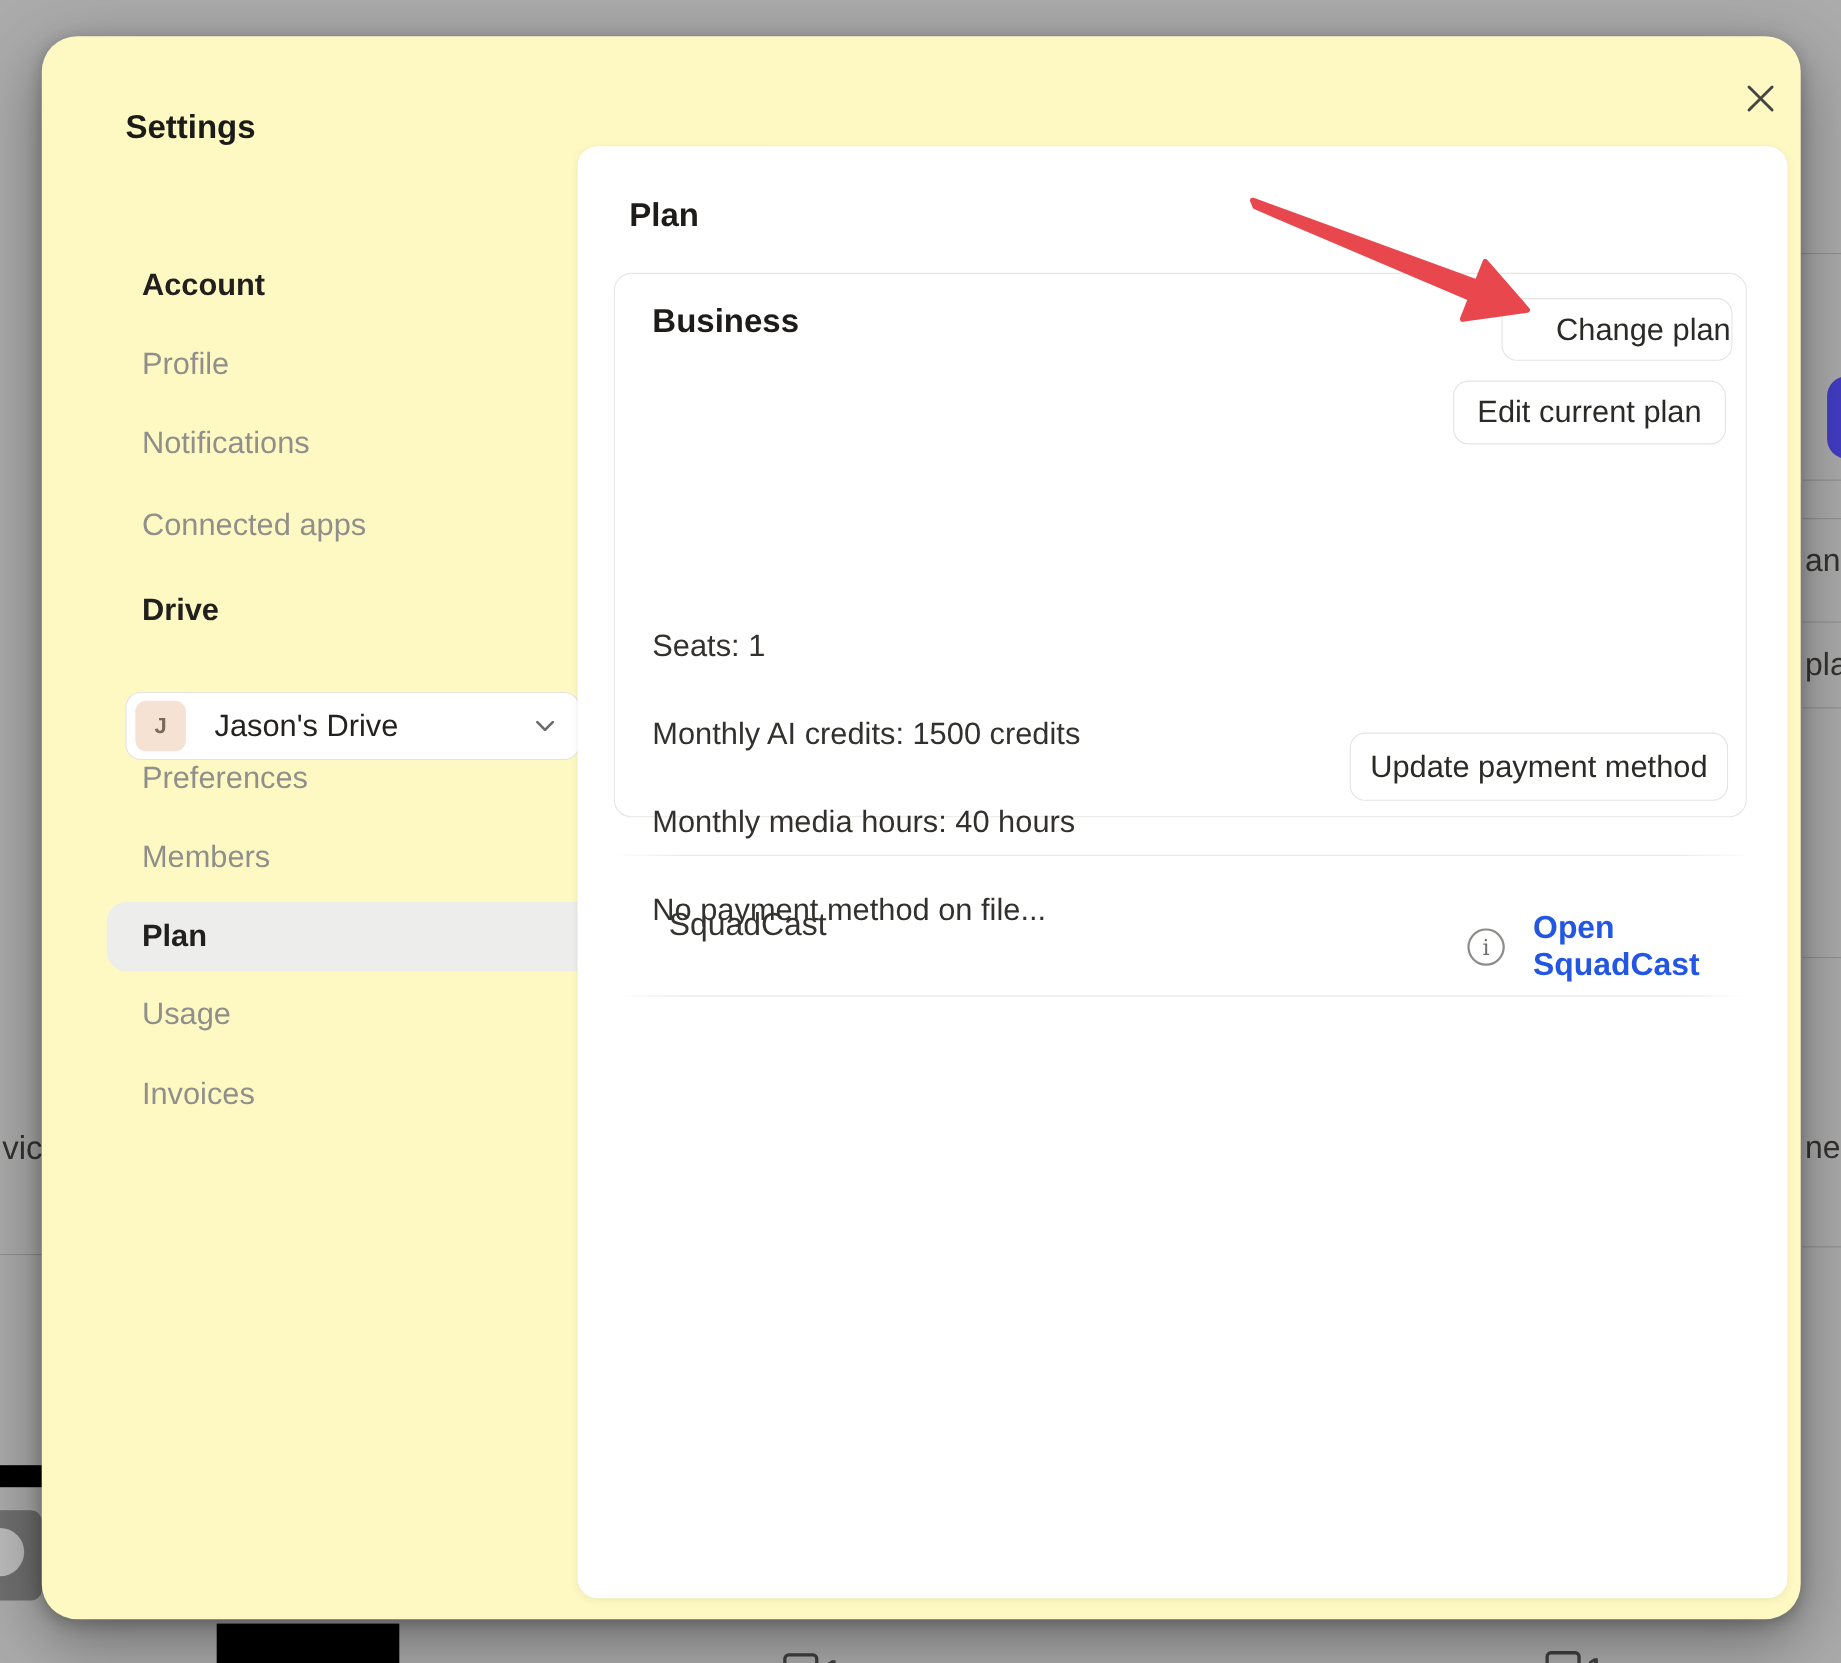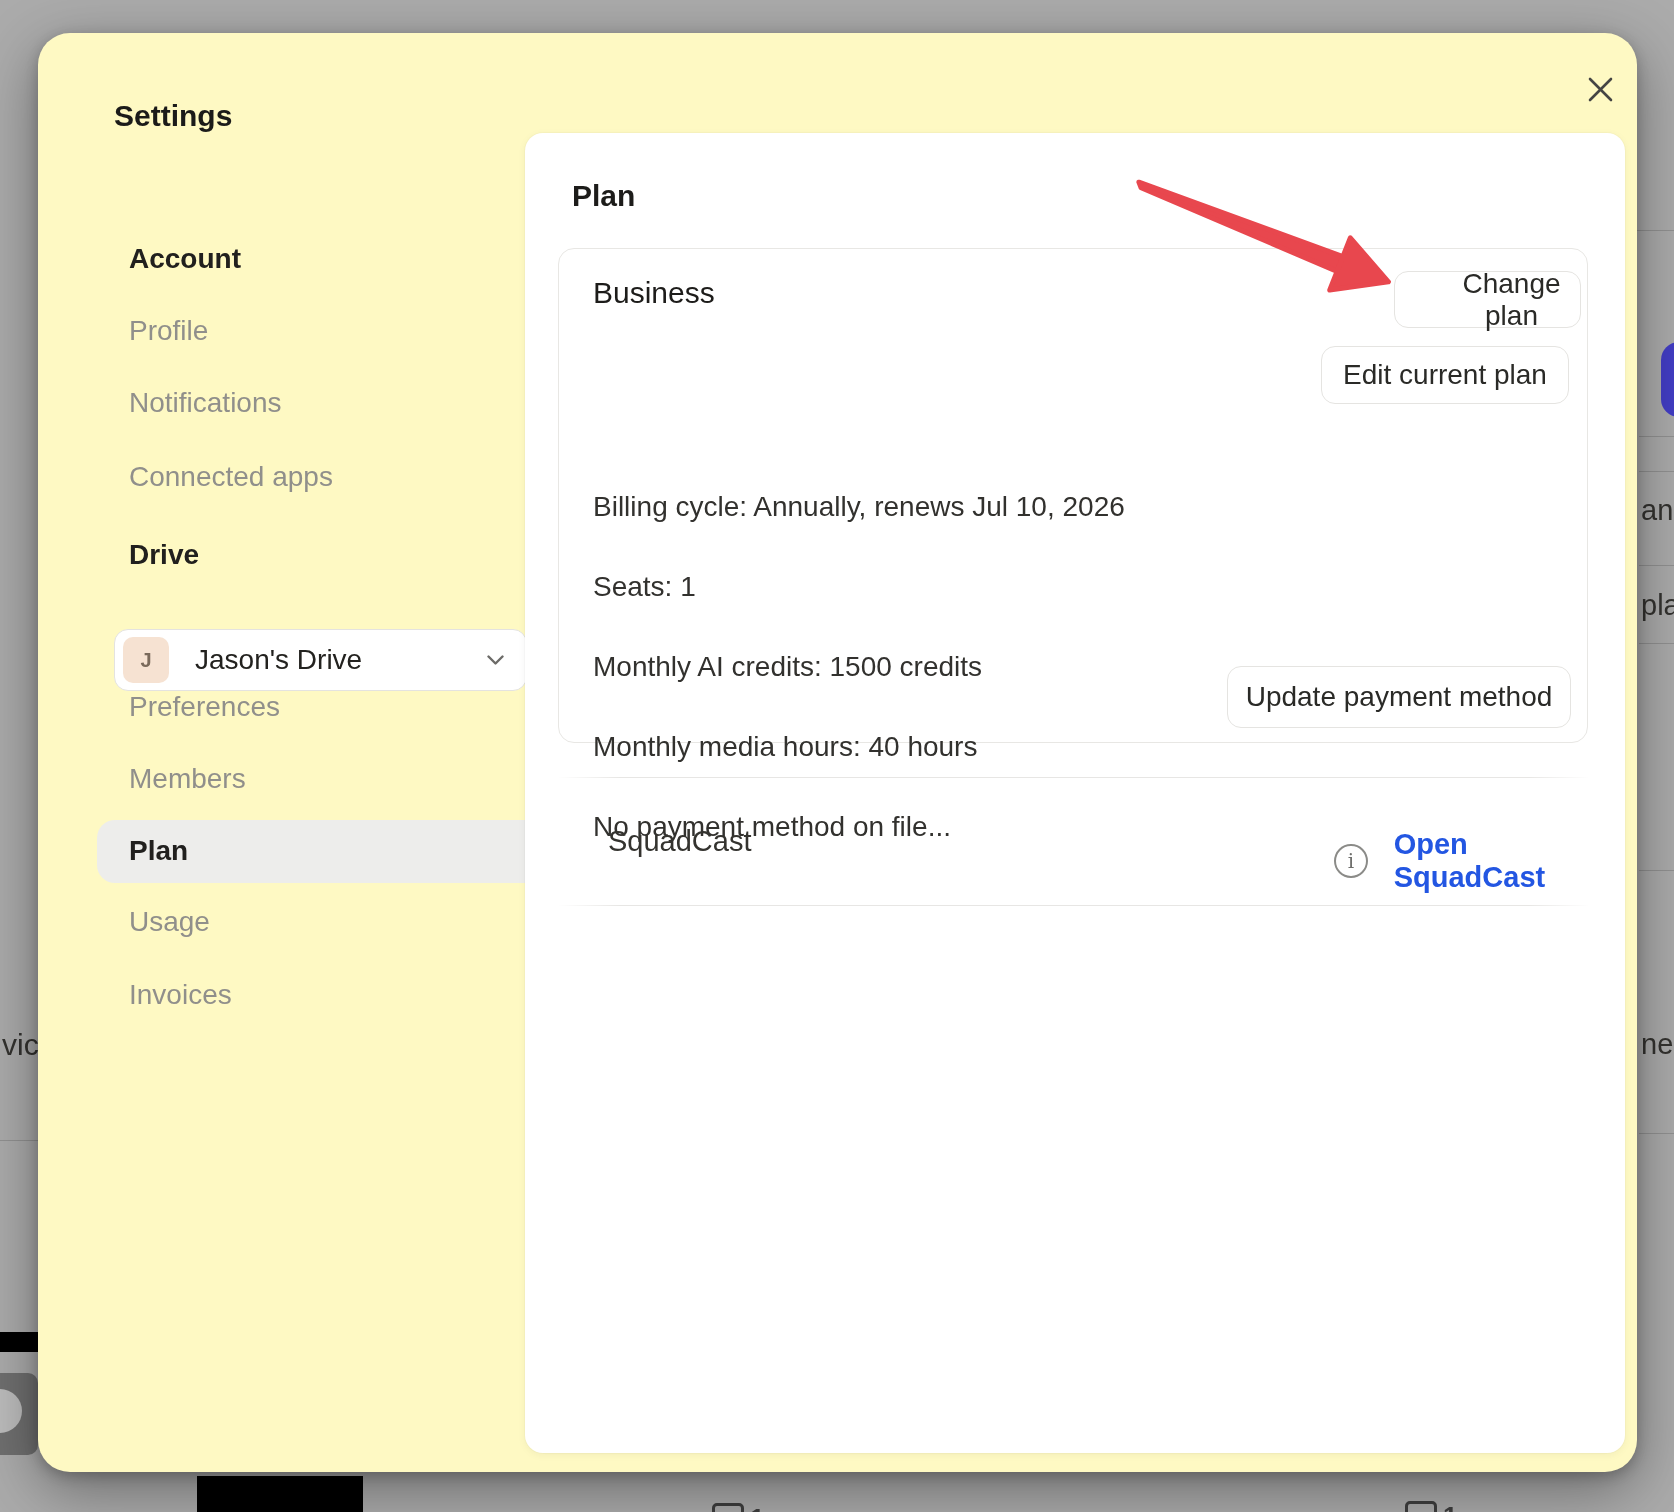--- a/index.html
+++ b/index.html
@@ -45,28 +45,28 @@
   .drive-chevron { position:absolute; right:22px; top:25px; }
 
   
   #card { position:absolute; left:487px; top:100px; width:1100px; height:1320px; background:#FFFFFF;
     border-radius:18px; box-shadow:0 0 0 1px rgba(0,0,0,.02), 0 2px 8px rgba(0,0,0,.05); }
   
   .card-heading { position:absolute; left:47px; top:46px; font-size:30px; font-weight:700; color:#1D1C1A; }
 
   .plan-box { position:absolute; left:33px; top:115px; width:1030px; height:495px;
     border:1px solid #E8E7E4; border-radius:16px; background:#FFF; }
-  .plan-name { position:absolute; left:34px; top:27px; font-size:30px; font-weight:400; color:#1D1C1A; }
+  .plan-name { position:absolute; left:34px; top:27px; font-size:30px; font-weight:700; color:#1D1C1A; }
   .plan-row { position:absolute; left:34px; font-size:28px; color:#32312E; }
 
   .btn { position:absolute; background:#FFF; border:1px solid #E5E4E1; border-radius:14px;
     font-size:28px; color:#2A2A27; text-align:center; cursor:pointer;
     display:flex; align-items:center; justify-content:center;
     font-family:"Liberation Sans","DejaVu Sans",sans-serif; }
-  .btn-change { left:835px; top:22px; width:187px; height:57px;padding-left:48px; }
+  .btn-change { left:806px; top:22px; width:210px; height:57px;padding-left:48px; }
   .btn-edit   { left:762px; top:97px; width:248px; height:58px; }
   .btn-update { left:668px; top:417px; width:344px; height:62px; }
 
   .divider { position:absolute; left:33px; width:1032px; height:1px;
     background:linear-gradient(90deg, rgba(231,230,228,0), #E7E6E4 6%, #E7E6E4 94%, rgba(231,230,228,0)); }
 
   .squad-label { position:absolute; left:47px; top:692px; font-size:29px; color:#34332F;margin-left:36px; }
   .squad-right { position:absolute; left:809px; top:695px; display:flex; align-items:center; gap:26px; }
   .info-icon { width:34px; height:34px; border:2px solid #8B8B88; border-radius:50%;
     display:flex; align-items:center; justify-content:center;
@@ -144,21 +144,20 @@
     <div class="side-item" style="top:946px;">Invoices</div>
 
     <div id="card">
       <div class="card-heading">Plan</div>
 
       <div class="plan-box">
         <div class="plan-name">Business</div>
 
         <button class="btn btn-change">Change plan</button>
 
-        <div class="plan-row" style="top:242px;">Billing cycle: Annually, renews Jul 10, 2026</div>
         <button class="btn btn-edit">Edit current plan</button>
 
         <div class="plan-row" style="top:322px;">Seats: 1</div>
         <div class="plan-row" style="top:402px;">Monthly AI credits: 1500 credits</div>
         <div class="plan-row" style="top:482px;">Monthly media hours: 40 hours</div>
 
         <div class="plan-row" style="top:562px;">No payment method on file...</div>
         <button class="btn btn-update">Update payment method</button>
       </div>
 

